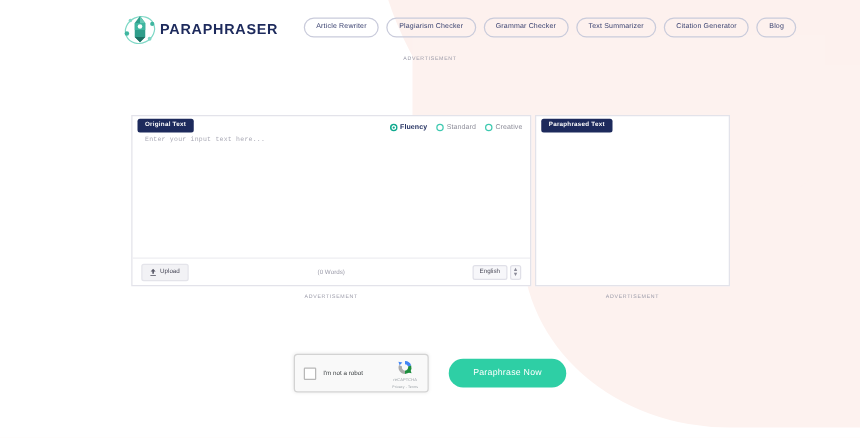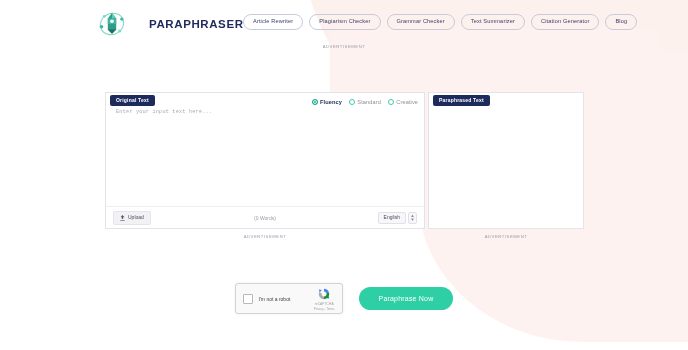--- a/index.html
+++ b/index.html
@@ -52,21 +52,21 @@
 
   
   .header {
     position: absolute; top: 0; left: 0;
     width: 688px; height: 46px;
     display: flex; align-items: center;
     z-index: 5;
   }
   .logo-wrap {
     position: absolute; left: 98px; top: 10px;
-    display: flex; align-items: center; gap: 23px;
+    display: flex; align-items: center; gap: 2px;
   }
   .logo-mark { width: 28px; height: 28px; display:block; }
   .logo-text {
     font-size: 11.5px; font-weight: bold; letter-spacing: .6px;
     color: #1d2a5c;
   }
 
   .nav {
     position: absolute; left: 243px; top: 14px;
     display: flex; align-items: center; gap: 6px;

